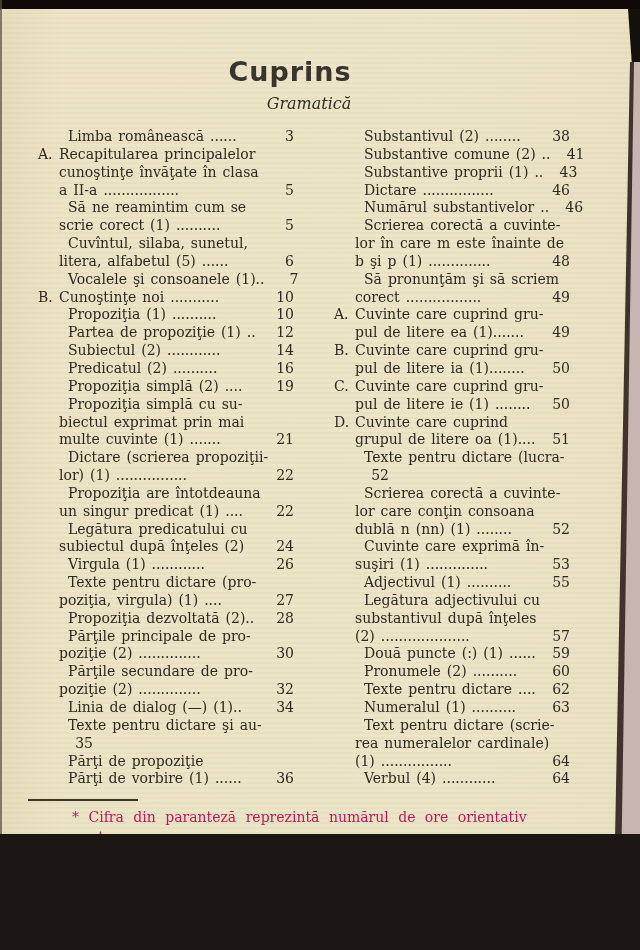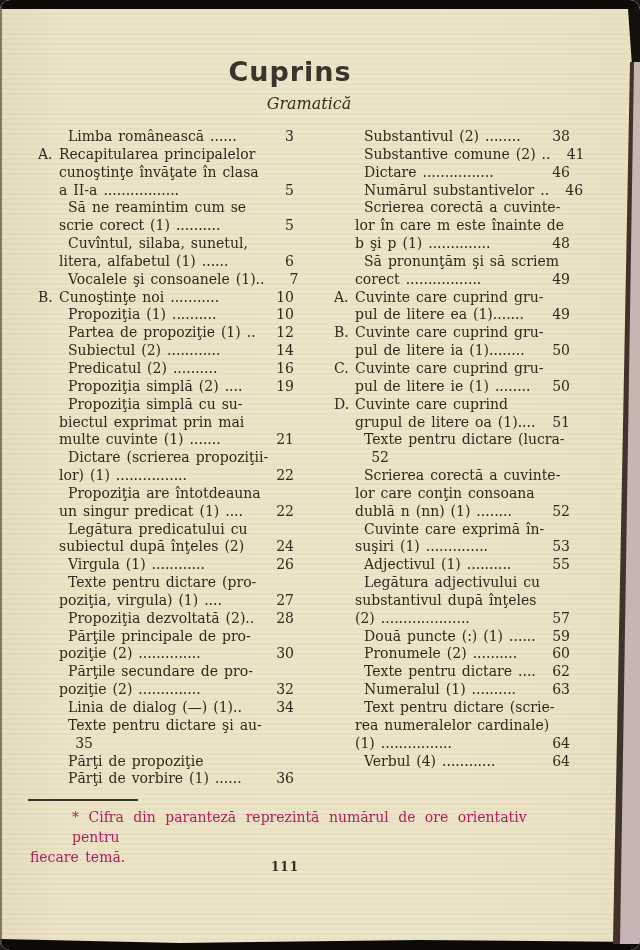--- a/index.html
+++ b/index.html
@@ -1,23 +1,22 @@
 <!DOCTYPE html>
 <html><head>
 <meta charset="utf-8">
 <style>
   html,body{margin:0;padding:0;background:#1a1713;}
   #scan{
     position:relative;
-    width:640px;height:950px;
+    width:640px;height:834px;
     overflow:hidden;
     background:#ebe3c4;
     font-family:"DejaVu Serif","Liberation Serif",serif;
     color:#2e2a20;
-    border-radius:10px;
   }
   #paper{
     position:absolute;inset:0;
     background:
       repeating-linear-gradient(0deg, rgba(120,100,60,0.04) 0 2px, rgba(0,0,0,0) 2px 5px),
       linear-gradient(90deg,#e6ddbc 0%,#ece4c6 10%,#ede5c8 70%,#e9e1c2 100%);
   }
   .title{
     position:absolute;top:56px;left:0;right:60px;
     text-align:center;
@@ -99,21 +98,21 @@
       <span class="entry">scrie corect (1) ..........</span>
       <span class="pageno">5</span>
     </div>
       <div class="toc-row first-line">
       <span class="prefix"></span>
       <span class="entry">Cuvîntul, silaba, sunetul,</span>
       <span class="pageno"></span>
     </div>
       <div class="toc-row">
       <span class="prefix"></span>
-      <span class="entry">litera, alfabetul (1) ......</span>
+      <span class="entry">litera, alfabetul (5) ......</span>
       <span class="pageno">6</span>
     </div>
       <div class="toc-row first-line">
       <span class="prefix"></span>
       <span class="entry">Vocalele şi consoanele (1)..</span>
       <span class="pageno">7</span>
     </div>
       <div class="toc-row">
       <span class="prefix">B.</span>
       <span class="entry">Cunoştinţe noi ...........</span>
@@ -257,20 +256,25 @@
   <div class="col" id="col-right">
       <div class="toc-row first-line">
       <span class="prefix"></span>
       <span class="entry">Substantivul (2) ........</span>
       <span class="pageno">38</span>
     </div>
       <div class="toc-row first-line">
       <span class="prefix"></span>
       <span class="entry">Substantive comune (2) ..</span>
       <span class="pageno">41</span>
+    </div>
+      <div class="toc-row first-line">
+      <span class="prefix"></span>
+      <span class="entry">Substantive proprii (1) ..</span>
+      <span class="pageno">43</span>
     </div>
       <div class="toc-row first-line">
       <span class="prefix"></span>
       <span class="entry">Dictare ................</span>
       <span class="pageno">46</span>
     </div>
       <div class="toc-row first-line">
       <span class="prefix"></span>
       <span class="entry">Numărul substantivelor ..</span>
       <span class="pageno">46</span>

